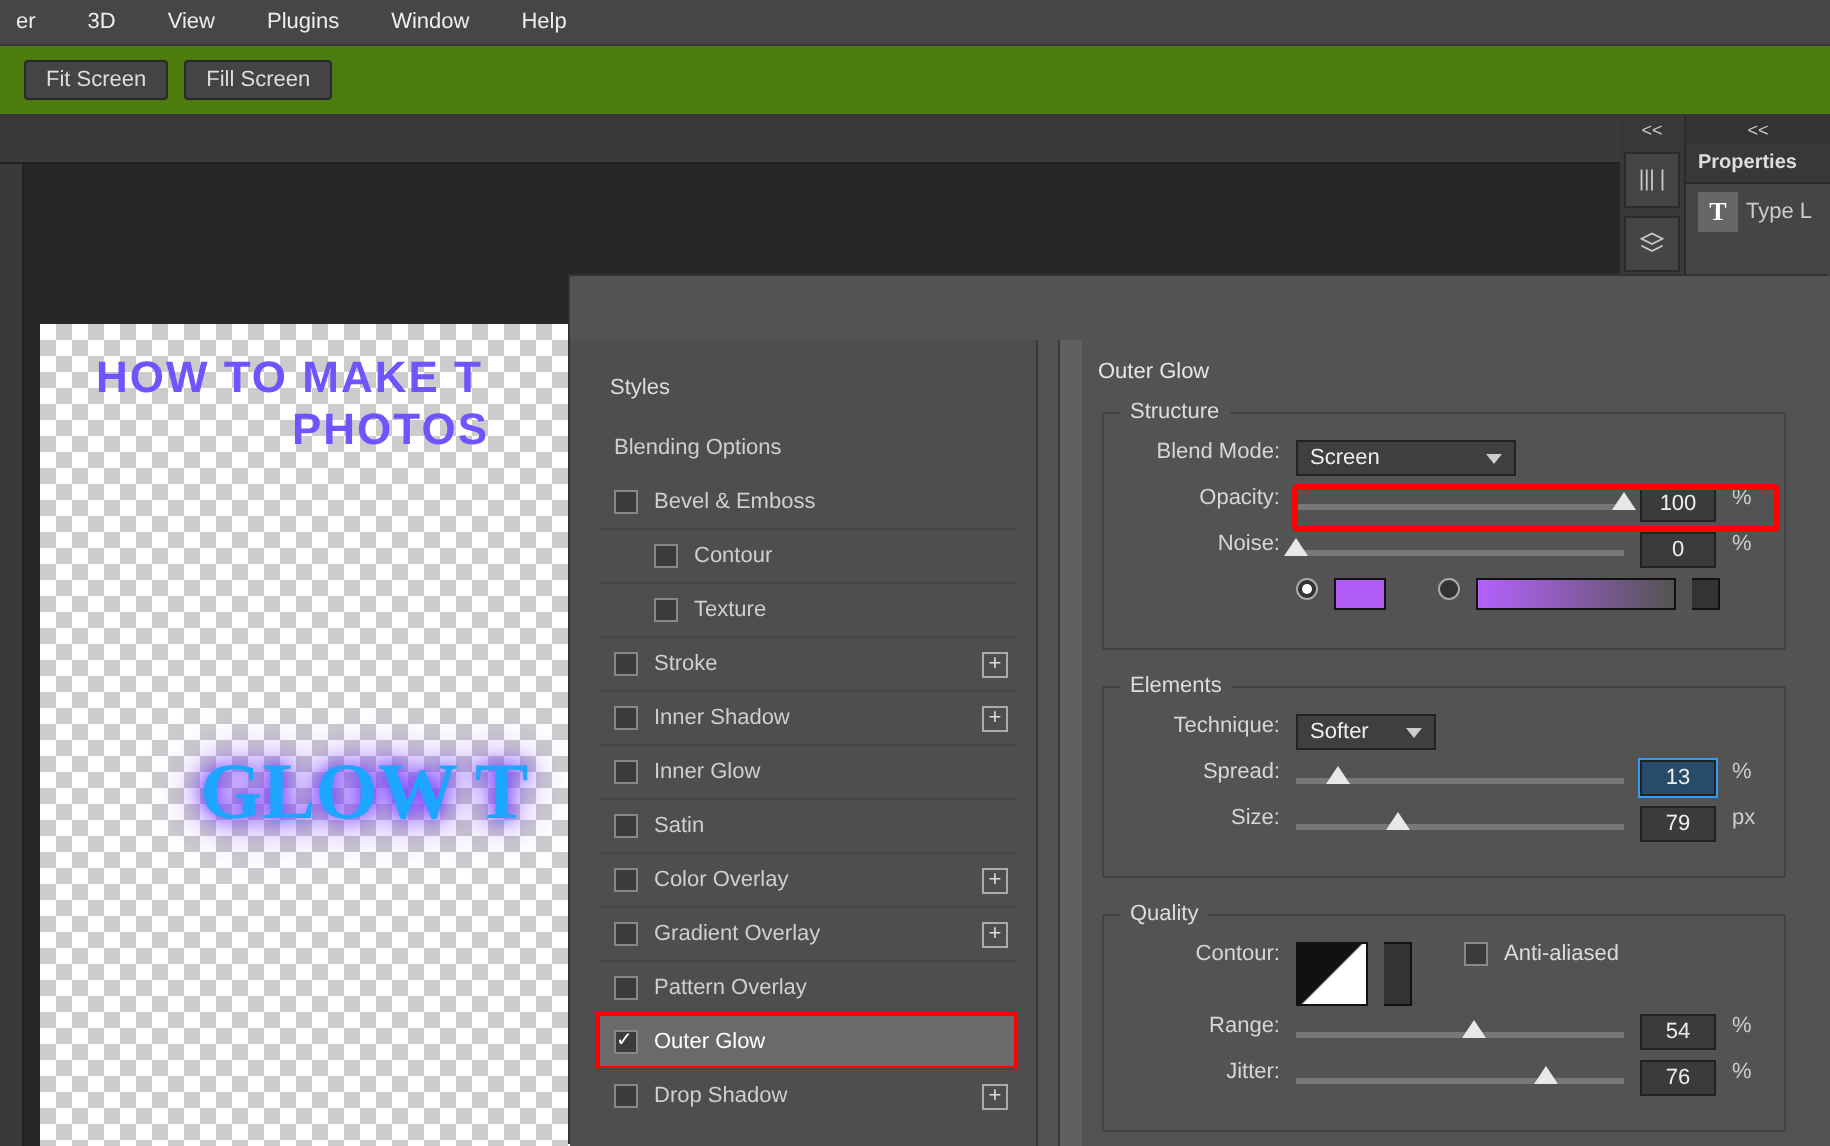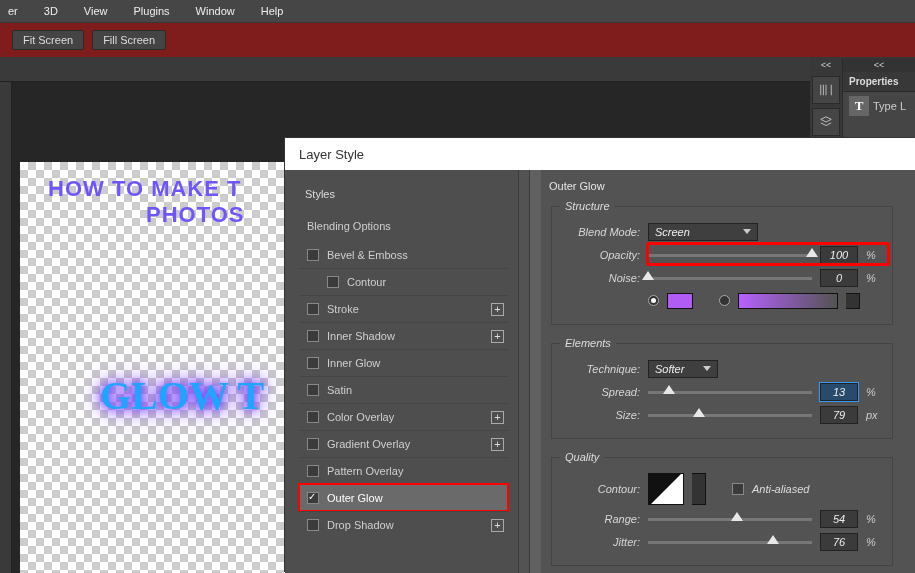--- a/index.html
+++ b/index.html
@@ -3,21 +3,21 @@
 <meta charset="utf-8">
 <style>
   * { box-sizing: border-box; margin: 0; padding: 0; font-family: Tahoma, Arial, sans-serif; }
   body { background: #464646; width: 915px; height: 573px; overflow: hidden; position: relative; font-size: 11px; }
 
   
   .top-menu { display: flex; align-items: center; height: 22px; background: #464646; color: #eee; gap: 26px; padding: 0 8px; font-size: 11px; }
   .top-menu span { cursor: default; }
 
   
-  .options-bar { height: 36px; background: #7f1d1d; border-top: 1px solid #383838; border-bottom: 1px solid #383838; display: flex; align-items: center; gap: 8px; padding-left: 12px; }
+  .options-bar { height: 36px; background: #4d7c0f; border-top: 1px solid #383838; border-bottom: 1px solid #383838; display: flex; align-items: center; gap: 8px; padding-left: 12px; }
   .opt-btn { background: #444; color: #ddd; border: 1px solid #2a2a2a; padding: 3px 10px; font-size: 11px; cursor: pointer; border-radius: 2px; }
 
   
   .right-col { position: absolute; top: 58px; right: 0; width: 105px; height: 515px; display:flex; justify-content:flex-end; }
   .right-tabs-collapse { width: 32px; display:flex; flex-direction:column; align-items:center; gap:4px; background:#383838;}
   .collapse-ind { color:#ccc; font-size:9px; text-align:center; padding:2px 0;}
   .collapse-slot { width:28px; height:28px; background:#454545; border:1px solid #2a2a2a; display:flex; align-items:center; justify-content:center; color:#ccc; font-size:12px;}
   .panel-stack { width:73px; background:#454545; border-left:1px solid #2a2a2a; display:flex;flex-direction:column; }
   .panel-head { background:#383838; color:#ddd; font-size:10px; font-weight:bold; padding:4px 6px; border-bottom:1px solid #2a2a2a;}
   .panel-row { display:flex; align-items:center; gap:4px; padding:4px 6px; color:#ccc; font-size:11px;}
@@ -65,23 +65,23 @@
   .style-row.indent { padding-left:28px; }
   .chk { width:12px; height:12px; border:1px solid #888; background:#3b3b3b; display:inline-block; position:relative; flex-shrink:0;}
   .chk.checked::after { content:"✓"; color:#fff; position:absolute; left:0px; top:-2px; font-size:10px;}
   .plus { position:absolute; right:4px; top:7px; width:13px; height:13px; border:1px solid #aaa; color:#ddd; font-size:11px; line-height:11px; text-align:center;}
   .style-row.selected { background:#6a6a6a; color:#fff; }
   .red-box { outline:2px solid #ff0000; outline-offset:-1px; }
 
   
   .settings { flex:1; padding:8px 20px 8px 8px; color:#ddd; font-size:11px; }
   .section-title { color:#e6e6e6; font-size:11px; margin-bottom:6px; padding:2px 0;}
-  fieldset.grp { border:1px solid #444; padding:8px 8px 12px 8px; margin:0 2px 12px 2px;font-style:italic; }
+  fieldset.grp { border:1px solid #444; padding:8px 8px 12px 8px; margin:0 2px 12px 2px; }
   fieldset.grp legend { padding:0 5px; color:#ddd; }
-  .form-row { display:flex; align-items:center; height:23px; gap:8px; }
+  .form-row { display:flex; height:23px; gap:8px; }
   .form-row label { width:80px; text-align:right; color:#d6d6d6; }
   .slider { position:relative; flex:1; height:20px; }
   .slider-track { position:absolute; left:0; right:0; top:9px; height:3px; background:#777; }
   .slider-thumb { position:absolute; top:3px; width:0; height:0; border-left:6px solid transparent; border-right:6px solid transparent; border-bottom:9px solid #e8e8e8; transform:translateX(-6px);}
   .numbox { width:38px; height:18px; background:#3b3b3b; border:1px solid #222; color:#eee; font-size:11px; text-align:center; display:flex; align-items:center; justify-content:center;}
   .numbox.active { outline:1px solid #3399ff; background:#284b6c;}
   .unit { width:18px; color:#ccc; }
 
   .dropdown { height:18px; background:#3f3f3f; border:1px solid #222; color:#eee; display:flex; align-items:center; justify-content:space-between; padding:0 6px; gap:6px; min-width:70px;}
   .dropdown .carrot { width:0;height:0;border-left:4px solid transparent;border-right:4px solid transparent;border-top:5px solid #ccc;}
@@ -145,36 +145,39 @@
     <div class="collapse-ind" style="text-align:center;background:#333">&lt;&lt;</div>
     <div class="panel-head">Properties</div>
     <div class="panel-row">
       <div class="type-layer-icon">T</div>
       <span>Type L</span>
     </div>
   </div>
 </div>
 
 <div class="dialog">
-  <div class="dlg-title">Layer Style</div>
   <div class="dlg-body">
 
     <div class="styles-list">
       <div class="style-head">Styles</div>
       <div class="style-row">
         <span>Blending Options</span>
       </div>
       <div id="style-rows">
           <div class="style-row">
             <span class="chk"></span>
             <span>Bevel &amp; Emboss</span>
           </div>
           <div class="style-row indent">
             <span class="chk"></span>
             <span>Contour</span>
+          </div>
+          <div class="style-row indent">
+            <span class="chk"></span>
+            <span>Texture</span>
           </div>
           <div class="style-row">
             <span class="chk"></span>
             <span>Stroke</span>
             <span class="plus">+</span>
           </div>
           <div class="style-row">
             <span class="chk"></span>
             <span>Inner Shadow</span>
             <span class="plus">+</span>

